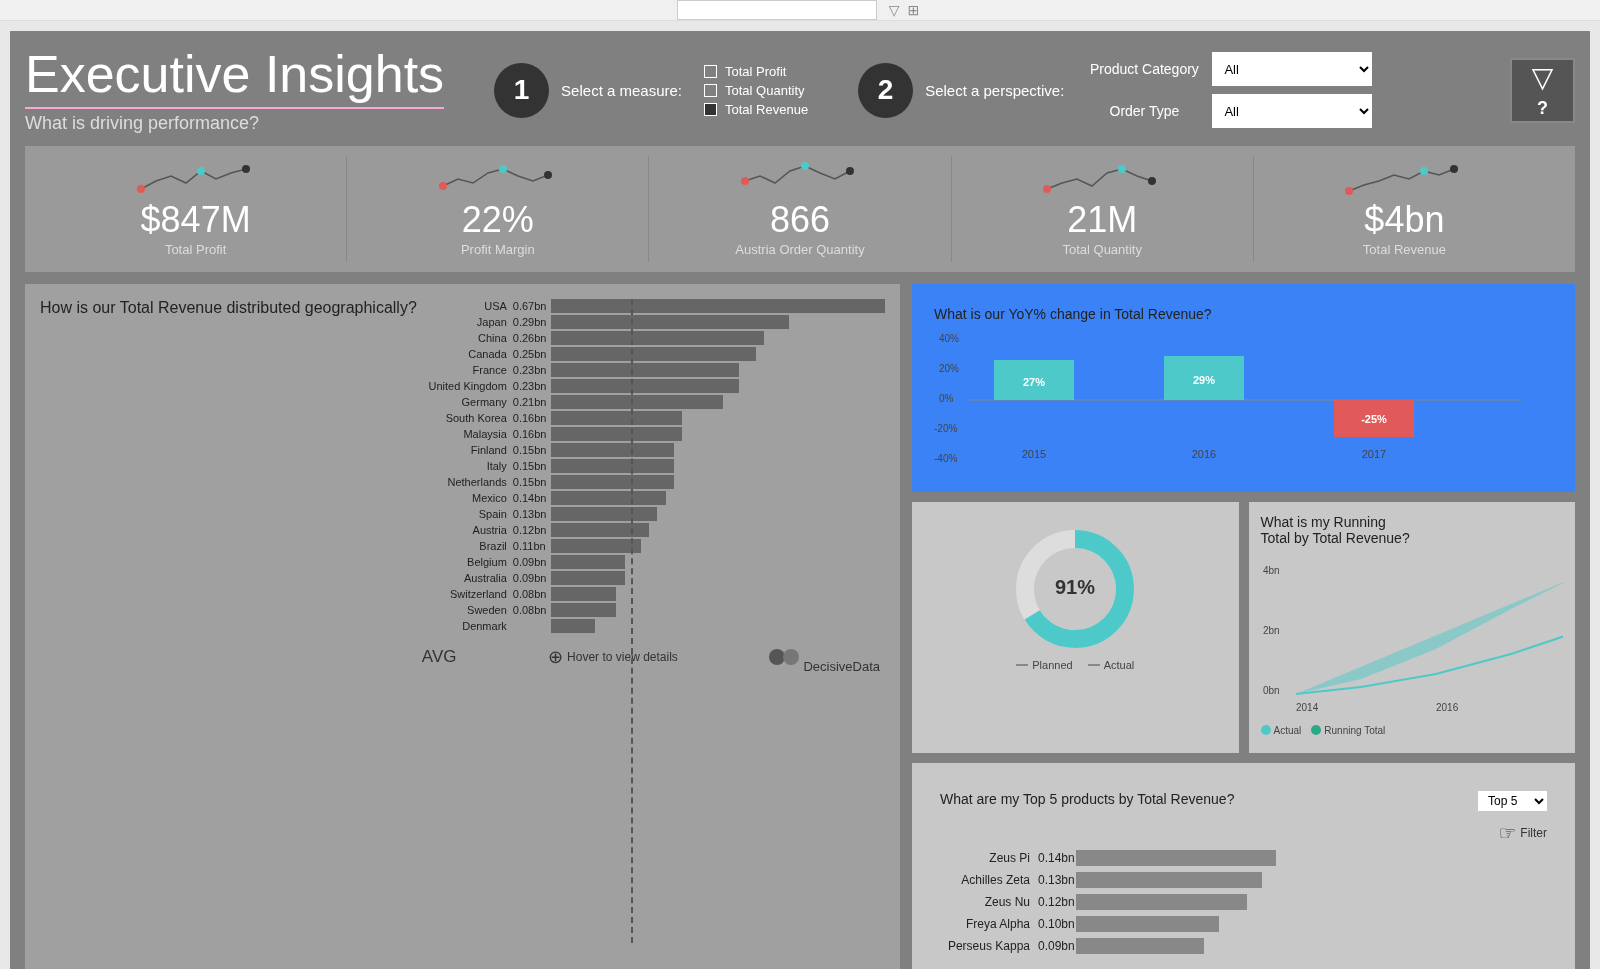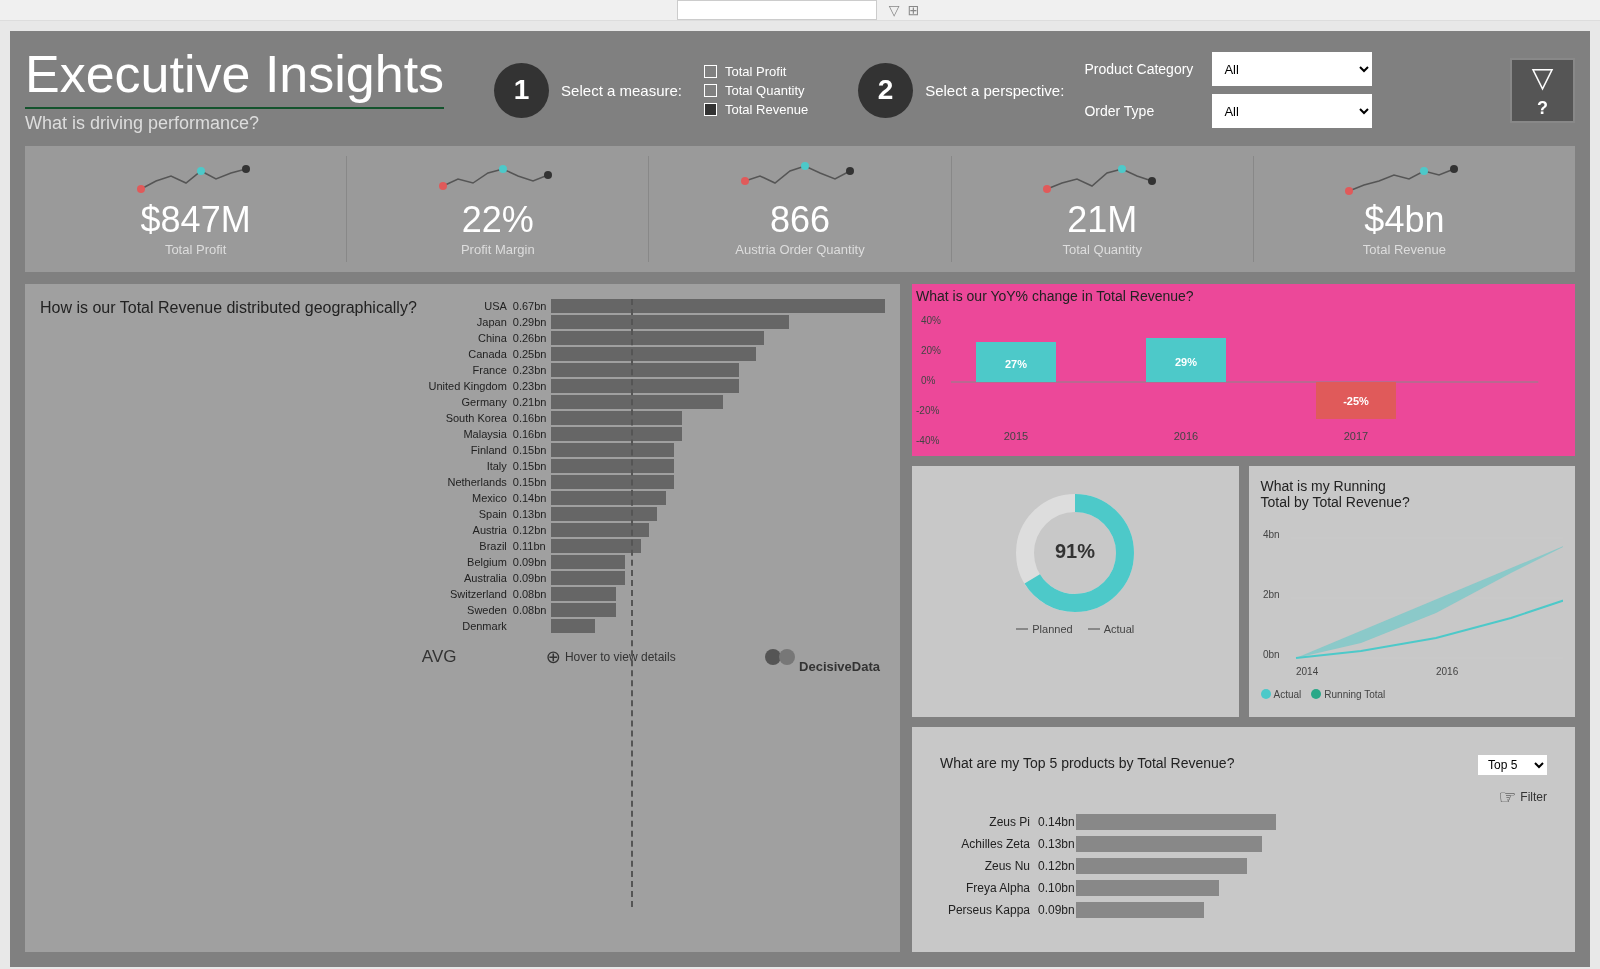--- a/index.html
+++ b/index.html
@@ -12,36 +12,36 @@
     .top-bar-input { width: 200px; height: 20px; background: white; border: 1px solid #ccc; margin-right: 8px; }
     .top-bar-icon { color: #888; font-size: 14px; margin: 0 4px; }
     
     
     .dashboard { background: #808080; flex: 1; margin: 10px; display: flex; flex-direction: column; padding: 15px; gap: 12px; }
     
     
     .header-row { display: flex; align-items: center; gap: 20px; }
     .title-area { flex: 0 0 auto; }
     .title-main { color: white; font-size: 52px; font-weight: 300; line-height: 1.1; }
-    .title-sub { color: #ddd; font-size: 18px; margin-top: 4px; border-top: 2px solid #14532d; padding-top: 4px; }
+    .title-sub { color: #ddd; font-size: 18px; margin-top: 4px; border-top: 2px solid #f9a8d4; padding-top: 4px; }
     
     .step-area { display: flex; align-items: center; gap: 12px; margin-left: 30px; }
     .step-circle { width: 55px; height: 55px; background: #333; border-radius: 50%; display: flex; align-items: center; justify-content: center; color: white; font-size: 28px; font-weight: bold; }
     .step-label { color: white; font-size: 15px; }
     
     .measure-options { display: flex; flex-direction: column; gap: 4px; margin-left: 10px; }
     .measure-option { display: flex; align-items: center; gap: 8px; color: white; font-size: 13px; }
     .checkbox-empty { width: 13px; height: 13px; border: 1px solid white; background: transparent; }
     .checkbox-filled { width: 13px; height: 13px; background: #333; border: 1px solid white; }
     
     .filter-icon-box { background: #555; width: 65px; height: 65px; display: flex; align-items: center; justify-content: center; margin-left: auto; border: 2px solid #888; }
     
     .dropdowns-area { display: flex; flex-direction: column; gap: 8px; margin-right: 10px; }
     .dropdown-row { display: flex; align-items: center; gap: 8px; }
-    .dropdown-label { color: white; font-size: 14px; width: 120px; text-align: left; }
+    .dropdown-label { color: white; font-size: 14px; width: 120px; text-align: center; }
     .dropdown-select { background: white; border: none; width: 160px; height: 34px; padding: 0 8px; font-size: 13px; cursor: pointer; }
     
     
     .kpi-row { display: flex; gap: 0; background: #9a9a9a; padding: 10px 20px; align-items: center; }
     .kpi-item { flex: 1; display: flex; flex-direction: column; align-items: center; padding: 5px 10px; border-right: 1px solid #888; }
     .kpi-item:last-child { border-right: none; }
     .sparkline { height: 35px; width: 100%; display: flex; align-items: center; justify-content: center; margin-bottom: 4px; }
     .kpi-value { color: white; font-size: 36px; font-weight: 300; line-height: 1.1; }
     .kpi-label { color: #ddd; font-size: 13px; margin-top: 2px; }
     
@@ -58,21 +58,21 @@
     .bar-fill { height: 14px; background: #666; }
     .chart-footer { display: flex; justify-content: space-between; align-items: center; margin-top: 8px; padding: 0 5px; }
     .avg-label { color: #333; font-size: 17px; }
     .hover-hint { color: #333; font-size: 12px; display: flex; align-items: center; gap: 4px; }
     .decisive-logo { color: #333; font-size: 12px; display: flex; align-items: center; gap: 4px; }
     
     
     .right-panel { flex: 1; display: flex; flex-direction: column; gap: 10px; }
     
     
-    .yoy-chart { background: #ec4899; padding: 4px; flex: 0 0 auto; }
+    .yoy-chart { background: #3b82f6; padding: 22px; flex: 0 0 auto; }
     .chart-title { color: #222; font-size: 14px; font-weight: 500; margin-bottom: 8px; }
     
     
     .mid-row { display: flex; gap: 10px; }
     .planned-chart { background: #c8c8c8; padding: 12px; flex: 1; }
     .running-chart { background: #c8c8c8; padding: 12px; flex: 1; }
     
     
     .top-products { background: #c8c8c8; padding: 28px; flex: 1; }
     .products-header { display: flex; justify-content: space-between; align-items: flex-start; }
@@ -341,21 +341,21 @@
             <span class="avg-label">AVG</span>
             <div class="hover-hint">
               <span style="font-size:18px;color:#333;">⊕</span>
               <span>Hover to view details</span>
             </div>
             <div class="decisive-logo">
               <svg width="30" height="20" viewBox="0 0 30 20">
                 <circle cx="8" cy="10" r="8" fill="#555"></circle>
                 <circle cx="22" cy="10" r="8" fill="#777"></circle>
               </svg>
-              <span style="font-size:13px;font-weight:bold;margin-top:18px;">DecisiveData</span>
+              <span style="font-size:13px;font-weight:normal;margin-top:18px;">DecisiveData</span>
             </div>
           </div>
         </div>
       </div>
 
       <div class="right-panel">
 
         <div class="yoy-chart">
           <div class="chart-title">What is our YoY% change in Total Revenue?</div>
           <div style="position:relative;height:140px;">

